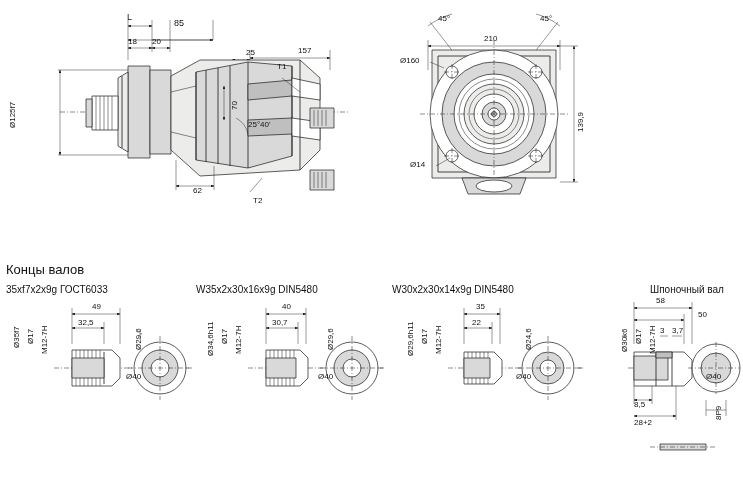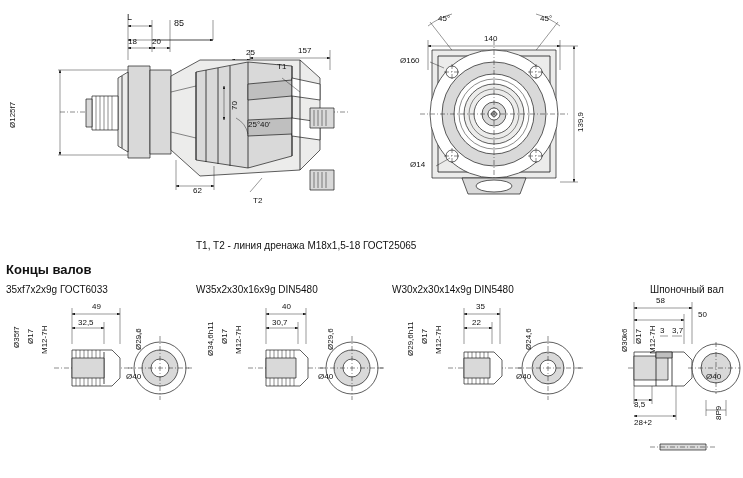--- a/index.html
+++ b/index.html
@@ -1,21 +1,21 @@
 <!DOCTYPE html>
 <html><head>
 <meta charset="utf-8">
 <style>
   html,body{margin:0;padding:0;background:#ffffff;}
   body{width:743px;height:478px;overflow:hidden;font-family:"Liberation Sans",sans-serif;color:#111;}
   #root{position:relative;width:743px;height:478px;}
   .lbl{position:absolute;font-size:9px;line-height:10px;color:#111;white-space:nowrap;}
   .lbl.s8{font-size:8px;line-height:9px;}
   .lbl.s10{font-size:10px;line-height:11px;}
-  .lbl.s11{font-size:11px;line-height:12px;font-weight:bold;}
+  .lbl.s11{font-size:11px;line-height:12px;font-weight:normal;}
   .vert{transform-origin:left top;}
   svg{position:absolute;left:0;top:0;}
   .ln{stroke:#1a1a1a;stroke-width:0.8;fill:none;}
   .thin{stroke:#1a1a1a;stroke-width:0.5;fill:none;}
   .dim{stroke:#1a1a1a;stroke-width:0.45;fill:none;}
   .dash{stroke:#1a1a1a;stroke-width:0.5;fill:none;stroke-dasharray:5 2 1 2;}
   .fillgrey{fill:#d9d9d9;stroke:#1a1a1a;stroke-width:0.7;}
   .filllight{fill:#ececeb;stroke:#1a1a1a;stroke-width:0.7;}
   .fillwhite{fill:#ffffff;stroke:#1a1a1a;stroke-width:0.7;}
   .filldark{fill:#bfbfbf;stroke:#1a1a1a;stroke-width:0.7;}
@@ -227,26 +227,25 @@
   <div class="lbl s8" style="left:298px;top:46px;">157</div>
   <div class="lbl s8" style="left:193px;top:186px;">62</div>
   <div class="lbl s8 vert" style="left:230px;top:110px;transform:rotate(-90deg);">70</div>
   <div class="lbl s8" style="left:248px;top:120px;">25°40'</div>
   <div class="lbl s8 vert" style="left:8px;top:128px;transform:rotate(-90deg);">Ø125f7</div>
   <div class="lbl s8" style="left:277px;top:62px;">T1</div>
   <div class="lbl s8" style="left:253px;top:196px;">T2</div>
 
   <div class="lbl s8" style="left:438px;top:14px;">45°</div>
   <div class="lbl s8" style="left:540px;top:14px;">45°</div>
-  <div class="lbl s8" style="left:484px;top:34px;">140</div>
+  <div class="lbl s8" style="left:484px;top:34px;">210</div>
   <div class="lbl s8" style="left:400px;top:56px;">Ø160</div>
   <div class="lbl s8 vert" style="left:576px;top:132px;transform:rotate(-90deg);">139,9</div>
   <div class="lbl s8" style="left:410px;top:160px;">Ø14</div>
 
-  <div class="lbl s10" style="left:196px;top:240px;">T1, T2 - линия дренажа  M18x1,5-18 ГОСТ25065</div>
 
   <div class="lbl s11" style="left:6px;top:264px;font-size:13px;">Концы валов</div>
 
   <div class="lbl s10" style="left:6px;top:284px;">35xf7x2x9g ГОСТ6033</div>
   <div class="lbl s10" style="left:196px;top:284px;">W35x2x30x16x9g DIN5480</div>
   <div class="lbl s10" style="left:392px;top:284px;">W30x2x30x14x9g DIN5480</div>
   <div class="lbl s10" style="left:650px;top:284px;">Шпоночный вал</div>
 
   <div class="lbl s8" style="left:92px;top:302px;">49</div>
   <div class="lbl s8" style="left:78px;top:318px;">32,5</div>

